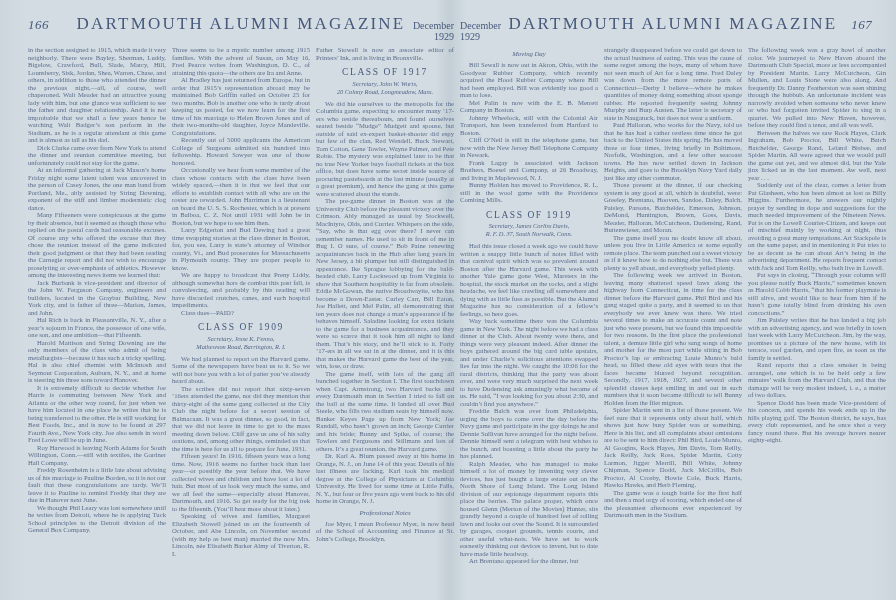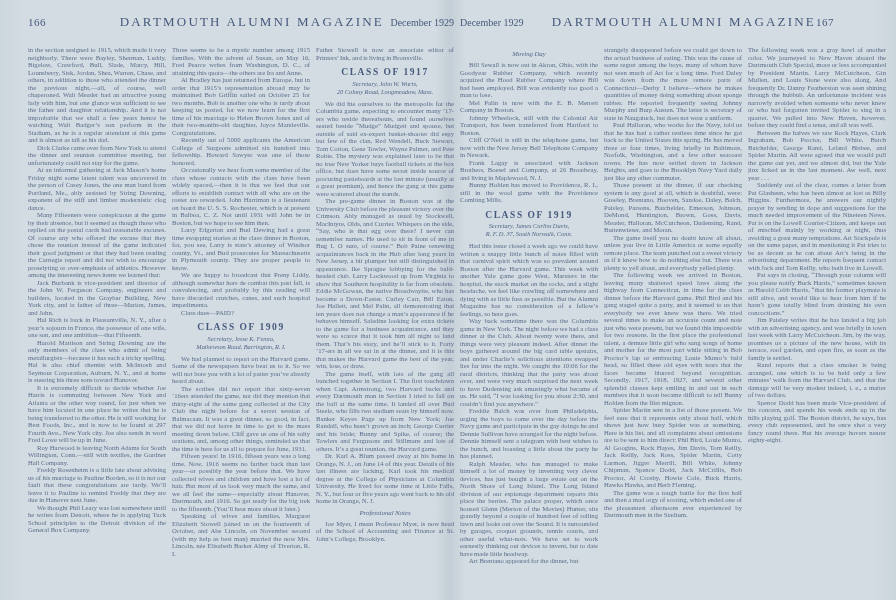--- a/index.html
+++ b/index.html
@@ -26,26 +26,26 @@
     position: absolute; top: 14px; height: 578px;
   }
   .page-left  .page-inner { left: 28px;  width: 426px; }
   .page-right .page-inner { left: 12px;  width: 426px; }
   .running-head {
     display: flex; align-items: baseline; justify-content: space-between;
     height: 20px; margin-bottom: 12px;
     color: #46597c;
   }
   .page-num {
-    font-size: 11px; letter-spacing: 0.5px; width: 70px;
+    font-size: 13px; letter-spacing: 0.5px; width: 70px; font-style: italic;
   }
   .page-left .page-num { text-align: left; }
-  .page-right .page-num { text-align: left; }
+  .page-right .page-num { text-align: center; }
   .journal-title {
-    font-size: 13px; letter-spacing: 2.2px; text-align: right;
+    font-size: 17px; letter-spacing: 2.2px; text-align: center;
     flex: 1; white-space: nowrap;
   }
   .issue-date {
     font-size: 10px; width: 70px;
   }
   .page-left .issue-date { text-align: right; }
   .page-right .issue-date { text-align: left; }
   .cols {
     display: flex; gap: 6px;
   }
@@ -54,21 +54,21 @@
     text-align: justify;
     font-size: 6.7px; line-height: 7.5px;
     color: #5b6d8b;
     word-spacing: -0.2px;
   }
   .para { margin: 0; text-indent: 9px; }
   .para.cont { text-indent: 0; }
   .class-heading {
     margin: 8px 0 3px 0;
     text-align: center; text-indent: 0;
-    font-size: 9.5px; font-weight: bold;
+    font-size: 9.5px; font-weight: normal;
     letter-spacing: 1.6px; color: #475a7d;
     font-variant: normal;
   }
   .secretary {
     text-align: center; text-indent: 0;
     font-style: italic; font-size: 6.4px; line-height: 8px;
     margin: 0 0 4px 0; color: #54668a;
   }
   .italic-head {
     text-align: center; text-indent: 0;

